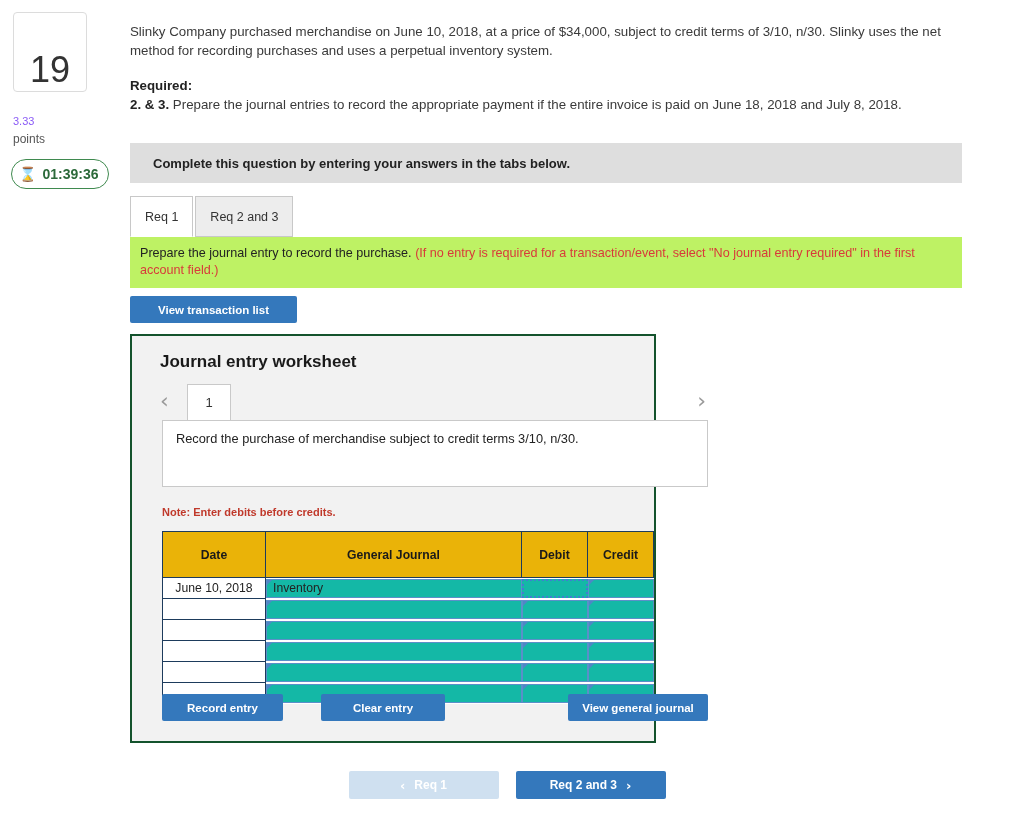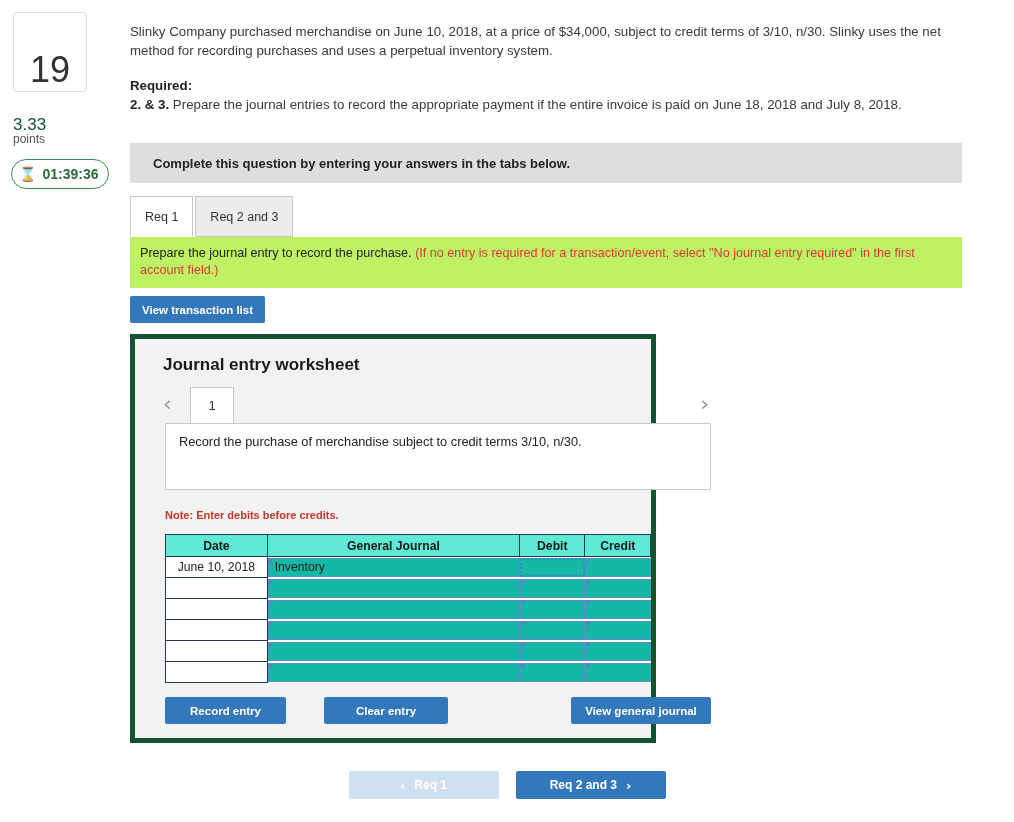--- a/index.html
+++ b/index.html
@@ -37,22 +37,22 @@
   }
   #qnum-box .num {
     font-size: 36px;
     font-weight: 400;
     color: #333;
     letter-spacing: 0px;
   }
   #points-value {
     position: absolute;
     left: 13px; top: 115px;
-    font-size: 17px;
-    color: #14532d;
+    font-size: 11px;
+    color: #8b5cf6;
   }
   #points-label {
     position: absolute;
     left: 13px; top: 132px;
     font-size: 12px;
     color: #555;
   }
   #timer-pill {
     position: absolute;
     left: 11px; top: 159px;
@@ -160,42 +160,42 @@
     line-height: 17px;
     color: #222;
   }
   #instruction-strip .red { color: #d83a3a; }
 
   
   #view-transaction-list {
     position: absolute;
     left: 6px; top: 296px;
     height: 27px;
-    padding: 0 12px;
+    padding: 0 28px;
     background: #3478bc;
     color: #fff;
     font-size: 11.5px;
     font-weight: bold;
     border: none;
     border-radius: 2px;
     cursor: pointer;
     display: flex;
     align-items: center;
     justify-content: center;
   }
 
   
   #worksheet-panel {
     position: absolute;
     left: 6px; top: 334px;
     width: 526px;
     height: 409px;
     box-sizing: border-box;
     background: #f2f2f2;
-    border: 5px solid #14532d;
+    border: 2px solid #14532d;
   }
   #worksheet-title {
     position: absolute;
     left: 28px; top: 16px;
     font-size: 17px;
     font-weight: bold;
     color: #1a1a1a;
   }
 
   
@@ -256,28 +256,28 @@
 
   
   #journal-table {
     position: absolute;
     left: 30px; top: 195px;
     border-collapse: collapse;
     table-layout: fixed;
     font-size: 12.2px;
   }
   #journal-table th {
-    background: #5eead4;
+    background: #eab308;
     border: 1px solid #1d3b5c;
     color: #1a1a1a;
     font-weight: bold;
     height: 21px;
     font-size: 12.2px;
     text-align: center;
-    padding: 0;
+    padding: 12px;
   }
   #journal-table td {
     height: 20px;
     padding: 0;
     background: #fff;
     vertical-align: middle;
   }
   .col-date  { width: 103px; }
   .col-gj    { width: 256px; }
   .col-debit { width: 66px;  }

